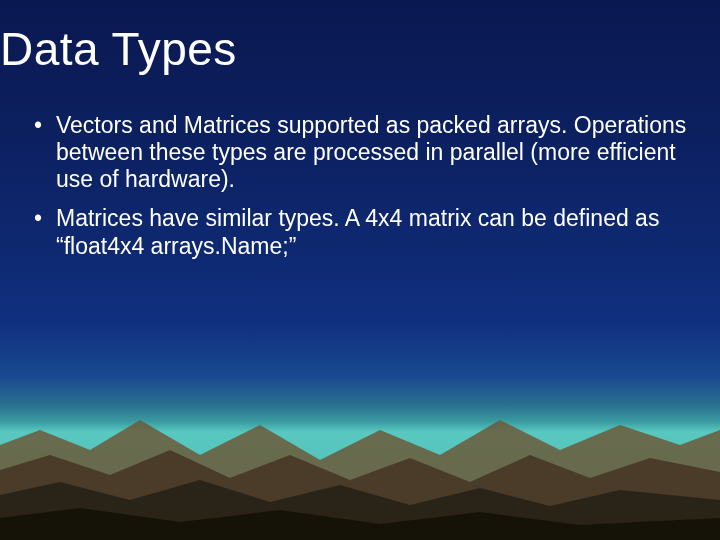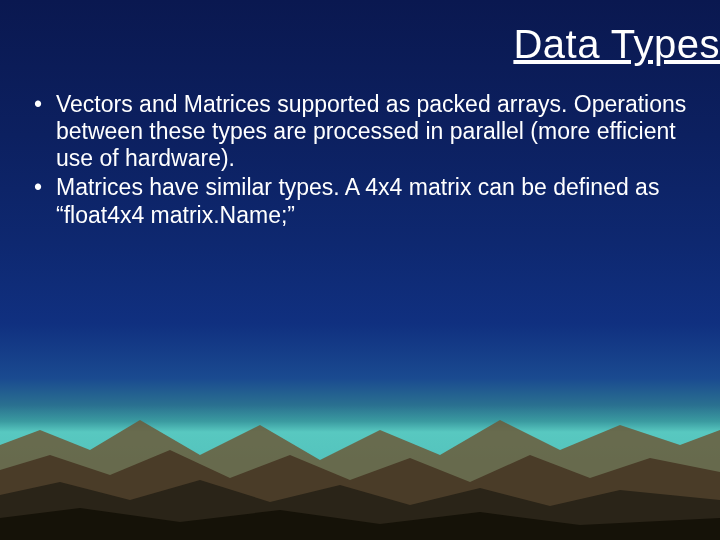--- a/index.html
+++ b/index.html
@@ -22,43 +22,43 @@
     color: #ffffff;
   }
   .landscape {
     position: absolute;
     bottom: 0; left: 0; width: 720px; height: 140px;
     z-index: 1;
   }
   .title {
     position: relative;
     z-index: 2;
-    text-align: right;
-    font-size: 40px;
+    text-align: left;
+    font-size: 46px;
     font-weight: 400;
     padding-top: 22px;
     padding-bottom: 18px;
     letter-spacing: 0.5px;
-    text-decoration: underline;
   }
   .content {
     position: relative;
     z-index: 2;
     padding: 6px 28px 0 28px;
   }
   ul {
     list-style: none;
   }
   li {
     position: relative;
     padding-left: 28px;
     font-size: 23px;
     line-height: 1.18;
     margin-bottom: 2px;
     font-weight: 400;
+    margin-top: 12px;
   }
   li::before {
     content: "•";
     position: absolute;
     left: 6px;
     top: 0;
     font-size: 23px;
   }
 </style>
 </head>
@@ -75,17 +75,17 @@
     <path d="M0,95 L60,82 L130,100 L200,80 L270,102 L340,85 L410,105 L480,88 L550,106 L620,90 L720,100 L720,140 L0,140 Z" fill="#2a2418"></path>
 
     <path d="M0,118 L80,108 L180,122 L280,110 L380,124 L480,112 L580,125 L720,118 L720,140 L0,140 Z" fill="#151208"></path>
   </svg>
 
   <div class="title">Data Types</div>
 
   <div class="content">
     <ul>
       <li>Vectors and Matrices supported as packed arrays. Operations between these types are processed in parallel (more efficient use of hardware).</li>
-      <li>Matrices have similar types.  A 4x4 matrix can be defined as “float4x4 matrix.Name;”</li>
+      <li>Matrices have similar types.  A 4x4 matrix can be defined as “float4x4 arrays.Name;”</li>
     </ul>
   </div>
 
 </div>
 
 </body></html>

